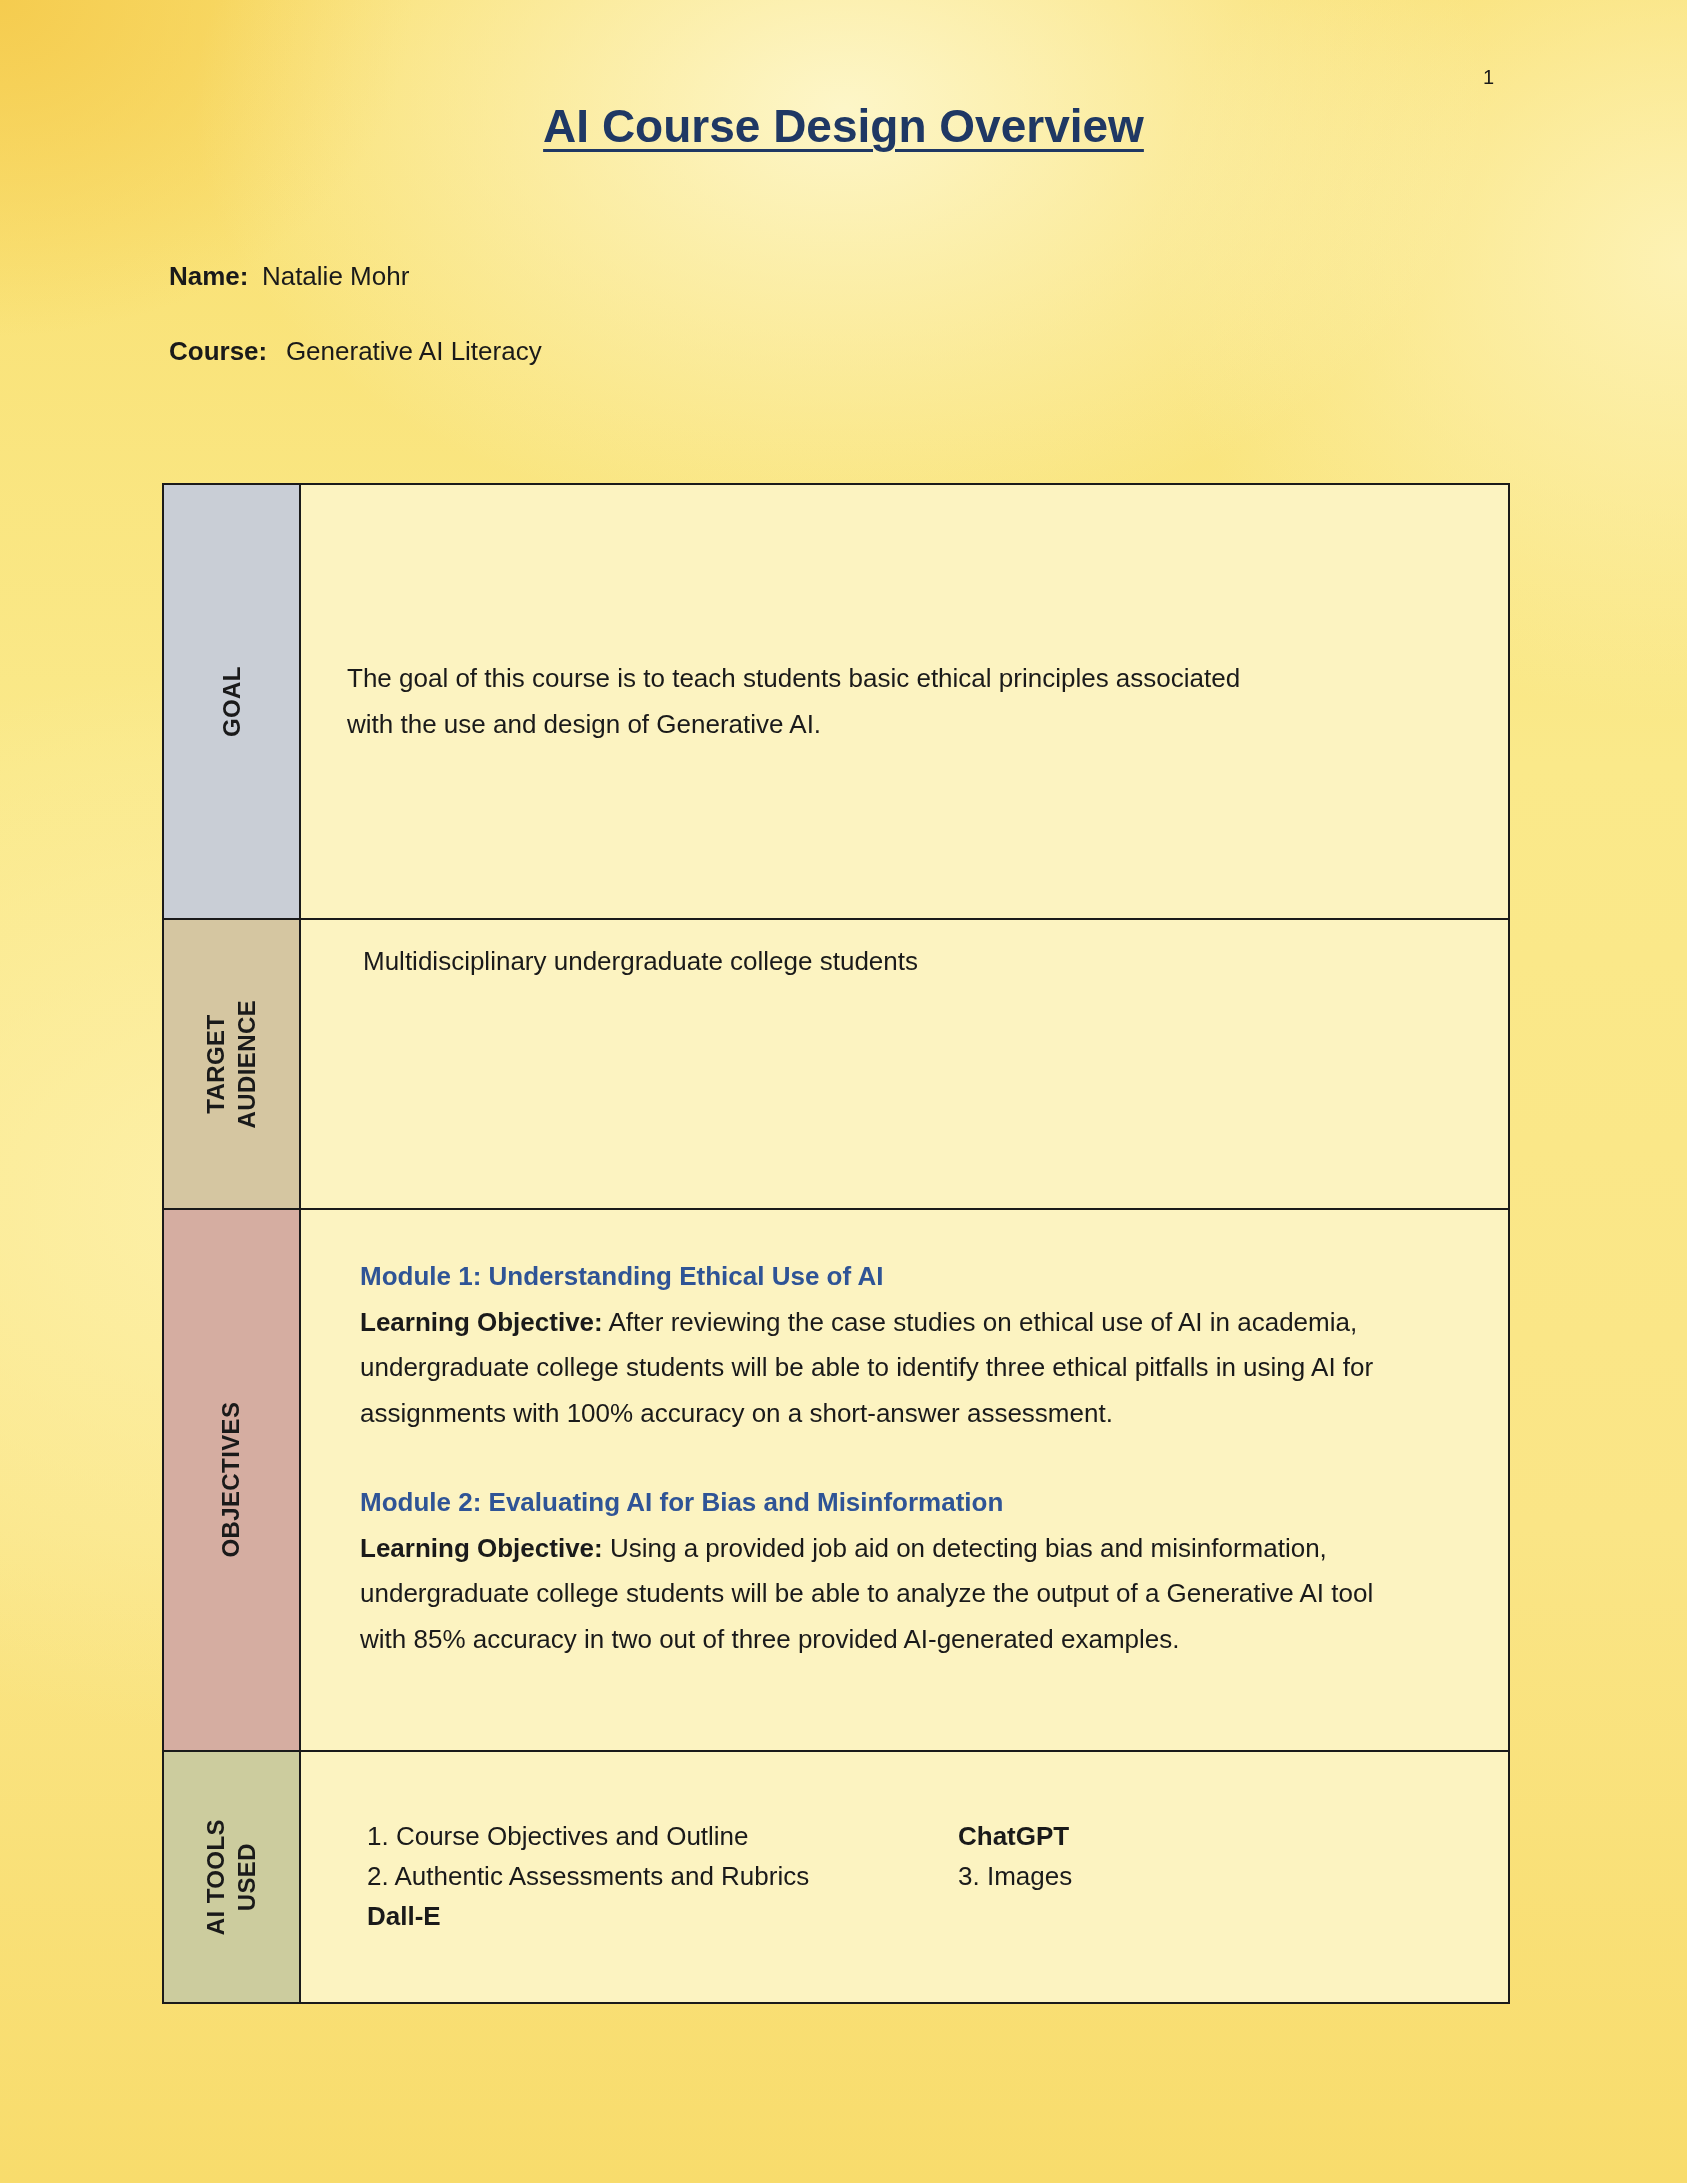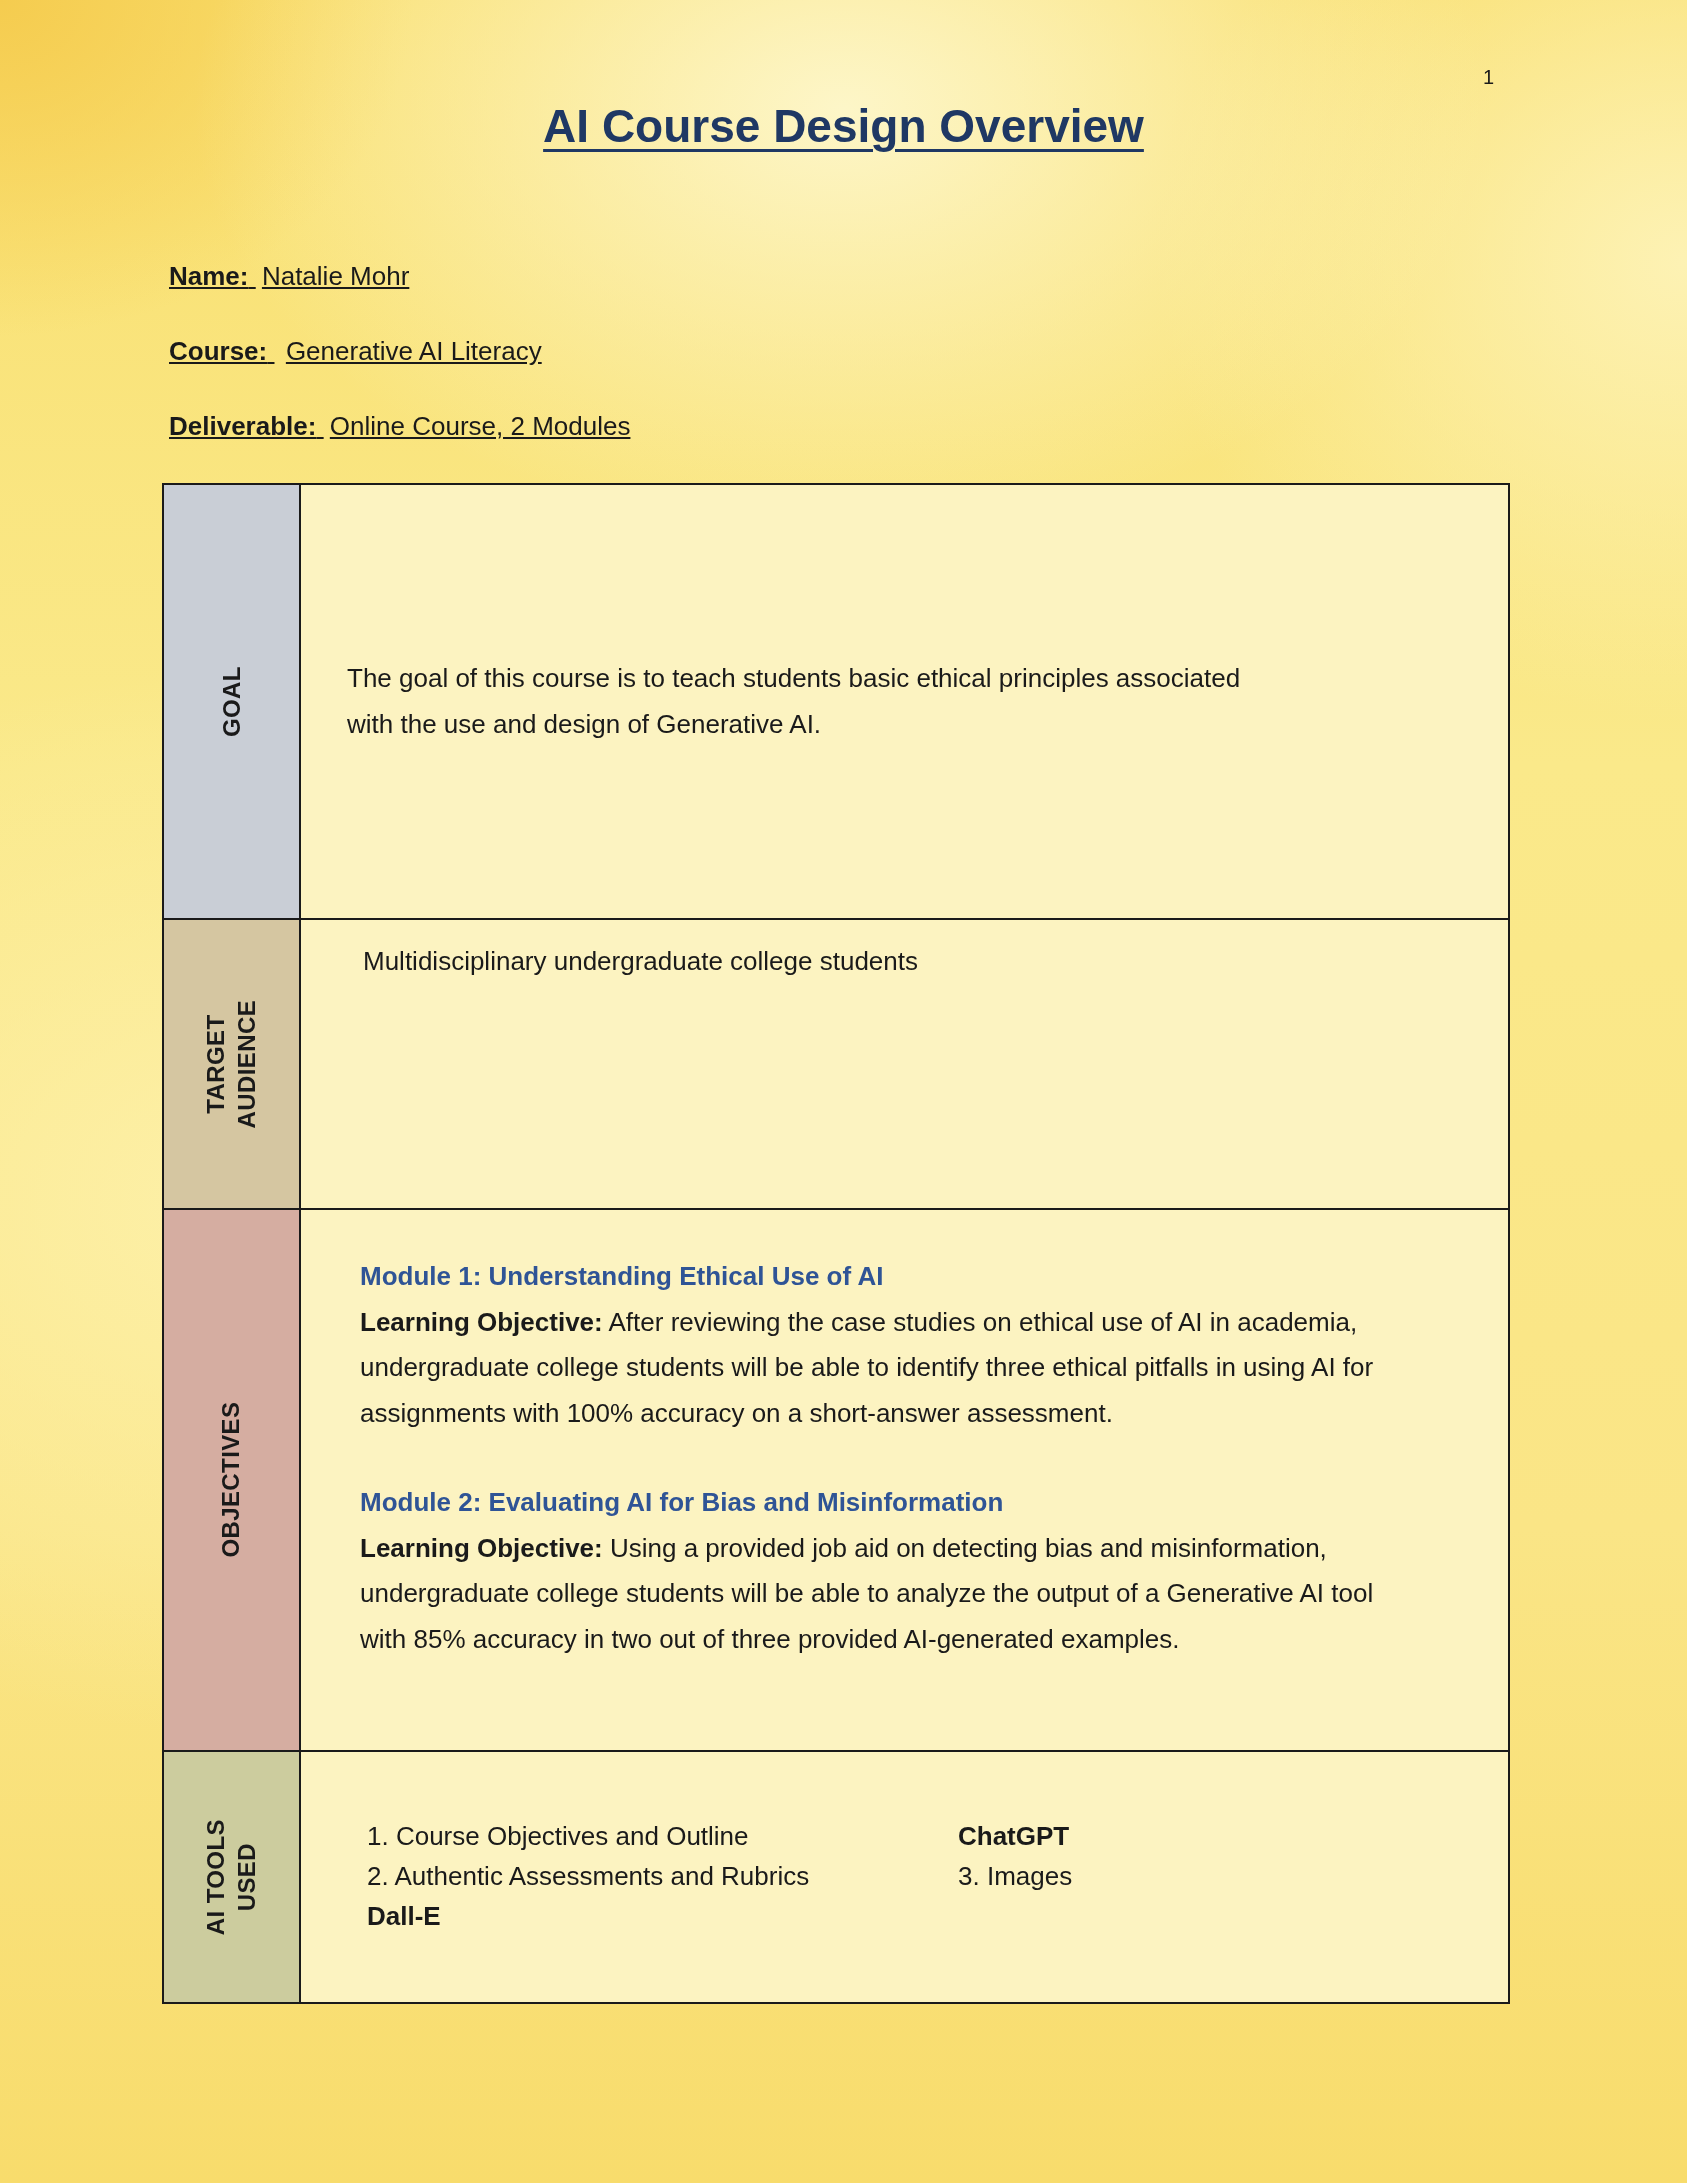--- a/index.html
+++ b/index.html
@@ -24,21 +24,21 @@
   .title {
     margin:99px 0 0 0;
     text-align:center;
     font-size:46px; font-weight:bold;
     color:var(--title-color, #1f3864);
     text-decoration:underline;
     text-decoration-thickness:3.1px;
     text-underline-offset:7px;
   }
 
-  .meta { margin:108px 16px 0 169px; font-size:26px;text-decoration:underline; }
+  .meta { margin:108px 16px 0 169px; font-size:26px; }
   .meta-line { margin:0 0 44px 0; }
   .meta-line .b { font-weight:bold; }
   .meta-line .v { margin-left:6.2px; }
   .meta-line .v-wide { margin-left:11.4px; }
 
   .table {
     position:absolute; left:162px; top:483px; width:1348px;
     border:2.2px solid var(--border-color, #1a1a1a);
     box-sizing:border-box;
   }
@@ -123,24 +123,20 @@
 
   <div class="meta">
     <p class="meta-line">
       <span class="b">Name:</span>
       <span class="v">Natalie Mohr</span>
     </p>
     <p class="meta-line">
       <span class="b">Course:</span>
       <span class="v v-wide">Generative AI Literacy</span>
     </p>
-    <p class="meta-line">
-      <span class="b">Deliverable:</span>
-      <span class="v">Online Course, 2 Modules</span>
-    </p>
   </div>
 
   <div class="table">
 
     <div class="row row-goal">
       <div class="hcell goal-h">
         <div class="vhead">
           <span>GOAL</span>
         </div>
       </div>

